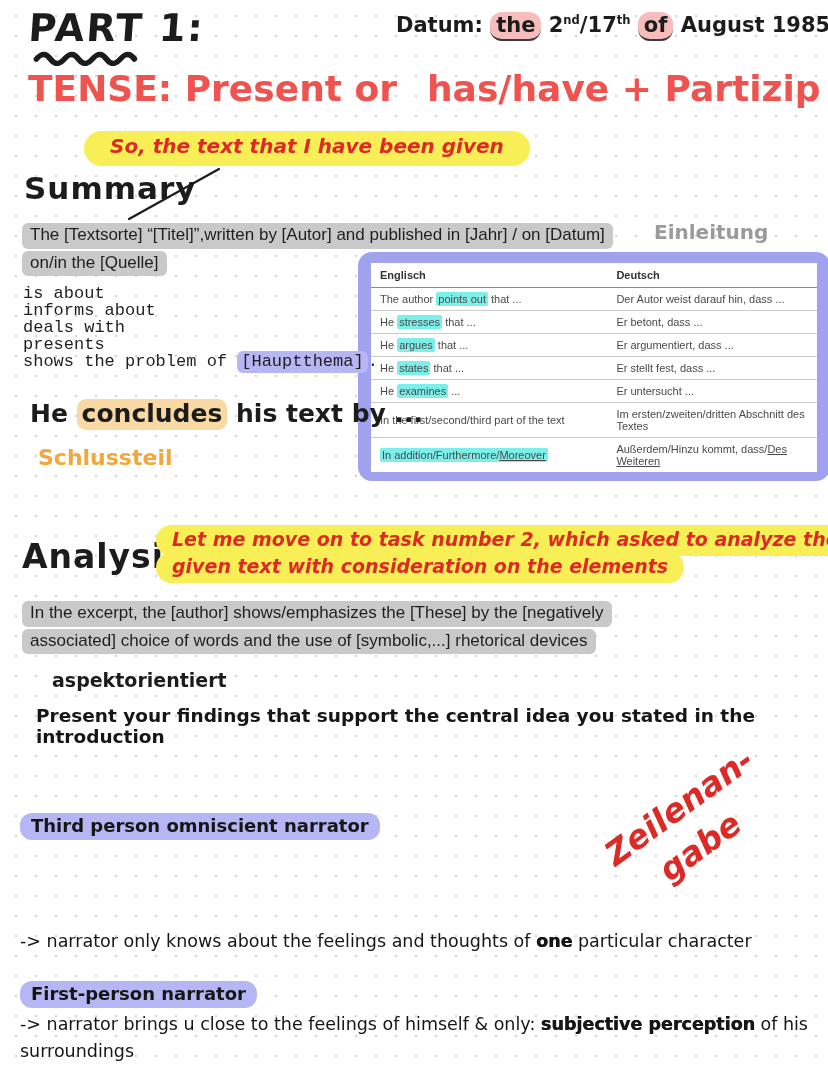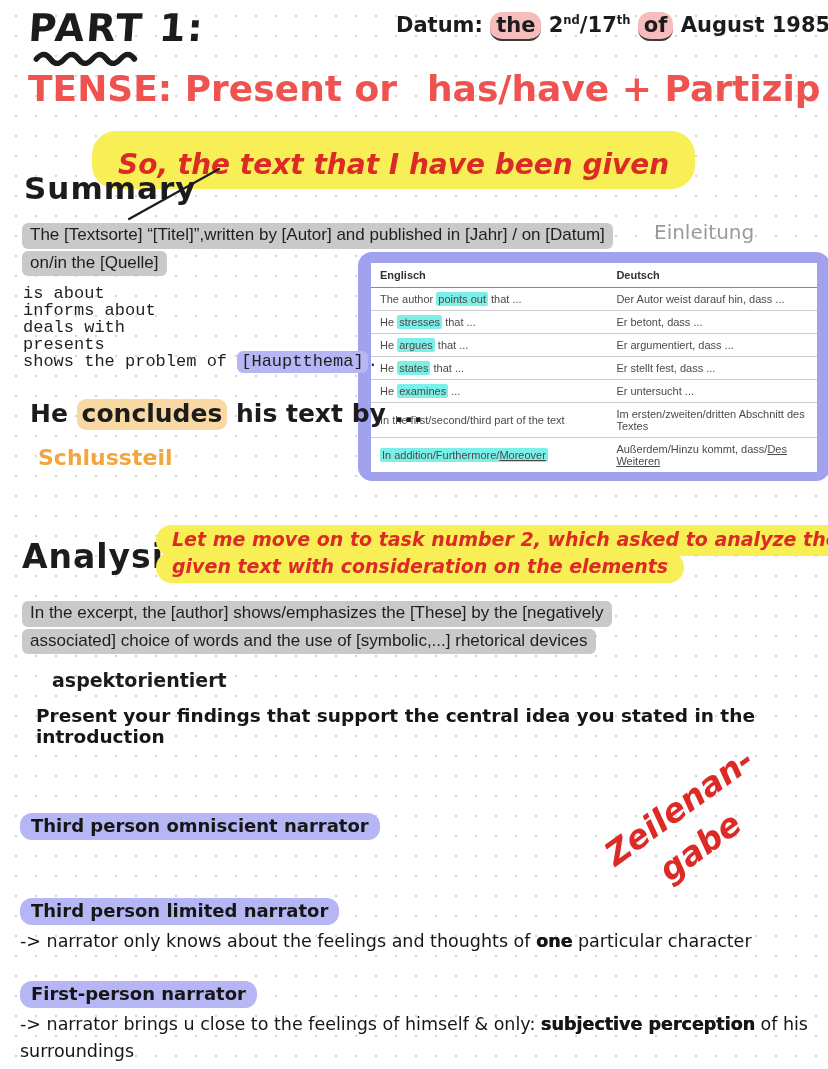--- a/index.html
+++ b/index.html
@@ -17,29 +17,29 @@
   .part-title { position:absolute; left:28px; top:6px; font-size:38px; letter-spacing:2px; transform:skewX(-4deg); }
   .wavy { display:block; margin:0 0 0 6px; }
 
   .datum { position:absolute; left:396px; top:13px; font-size:21px; white-space:nowrap; }
   .datum sup { font-size:0.55em; }
   .pinkhl { background:var(--pink-highlight); border-radius:12px; padding:1px 6px 2px; border-bottom:2.5px solid #3a3a3a; }
 
   .tense { position:absolute; left:28px; top:68px; font-size:36px; font-family:"DejaVu Sans",sans-serif; font-weight:bold; color:var(--red-handwriting); white-space:nowrap; }
   .tense .gap { margin-left:30px; }
 
-  .bubble { position:absolute; left:92px; top:131px; background:var(--yellow-highlight); border-radius:24px; padding:17px 26px 8px; font-size:28px; color:var(--red-note); white-space:nowrap; }
+  .bubble { position:absolute; left:84px; top:131px; background:var(--yellow-highlight); border-radius:24px; padding:3px 26px 8px; font-size:20px; color:var(--red-note); white-space:nowrap; }
 
   .summary-heading { position:absolute; left:24px; top:170px; font-size:31px; letter-spacing:1px; }
   .pointer-line { position:absolute; left:126px; top:166px; }
 
   .intro { position:absolute; left:22px; top:223px; font-size:17px; line-height:1.1; }
   .grayline { display:table; background:var(--gray-highlight); border-radius:6px; padding:3px 8px 4px; margin-bottom:2px; white-space:nowrap; }
 
-  .einleitung { position:absolute; left:654px; top:220px; font-size:20px; color:var(--gray-handwriting); font-family:"DejaVu Sans",sans-serif; font-weight:normal; }
+  .einleitung { position:absolute; left:654px; top:220px; font-size:20px; color:var(--gray-handwriting); font-family:"DejaVu Sans",sans-serif; font-weight:bold; }
 
   .table-card { position:absolute; left:358px; top:252px; width:472px; height:229px; background:var(--table-frame); border-radius:14px; padding:11px 13px; }
   .table-card table { width:100%; height:100%; border-collapse:collapse; background:#ffffff; font-size:11px; color:var(--table-text); }
   .table-card th { text-align:left; font-weight:bold; color:#333333; border-bottom:1.5px solid #8a8a8a; padding:6px 9px; }
   .table-card td { border-bottom:1px solid #cccccc; padding:5px 9px; vertical-align:middle; }
   .table-card tr:last-child td { border-bottom:none; }
   .col-en { width:53%; } .col-de { width:47%; }
   .cyan { background:var(--cyan-highlight); padding:1px 2px; border-radius:2px; }
   .table-card u { text-decoration:underline; }
 
@@ -182,21 +182,20 @@
   <div class="aspekt hand">aspektorientiert</div>
   <div class="instruction">Present your findings that support the central idea you stated in the introduction</div>
 
   <div class="zeilen">
     <span class="l1">Zeilenan-</span>
     <span class="l2">gabe</span>
   </div>
 
   <div class="narr-title t1"><span>Third person omniscient narrator</span></div>
 
-  <div class="narr-title t2"><span>Third person limited narrator</span></div>
   <div class="narr-desc d2">
     <span>-&gt; narrator only knows about the feelings and thoughts of </span><b>one</b><span> particular character</span>
   </div>
 
   <div class="narr-title t3"><span>First-person narrator</span></div>
   <div class="narr-desc d3">
     <span>-&gt; narrator brings u close to the feelings of himself &amp; only: </span><b>subjective perception</b><span> of his surroundings</span>
   </div>
 
 </div>

